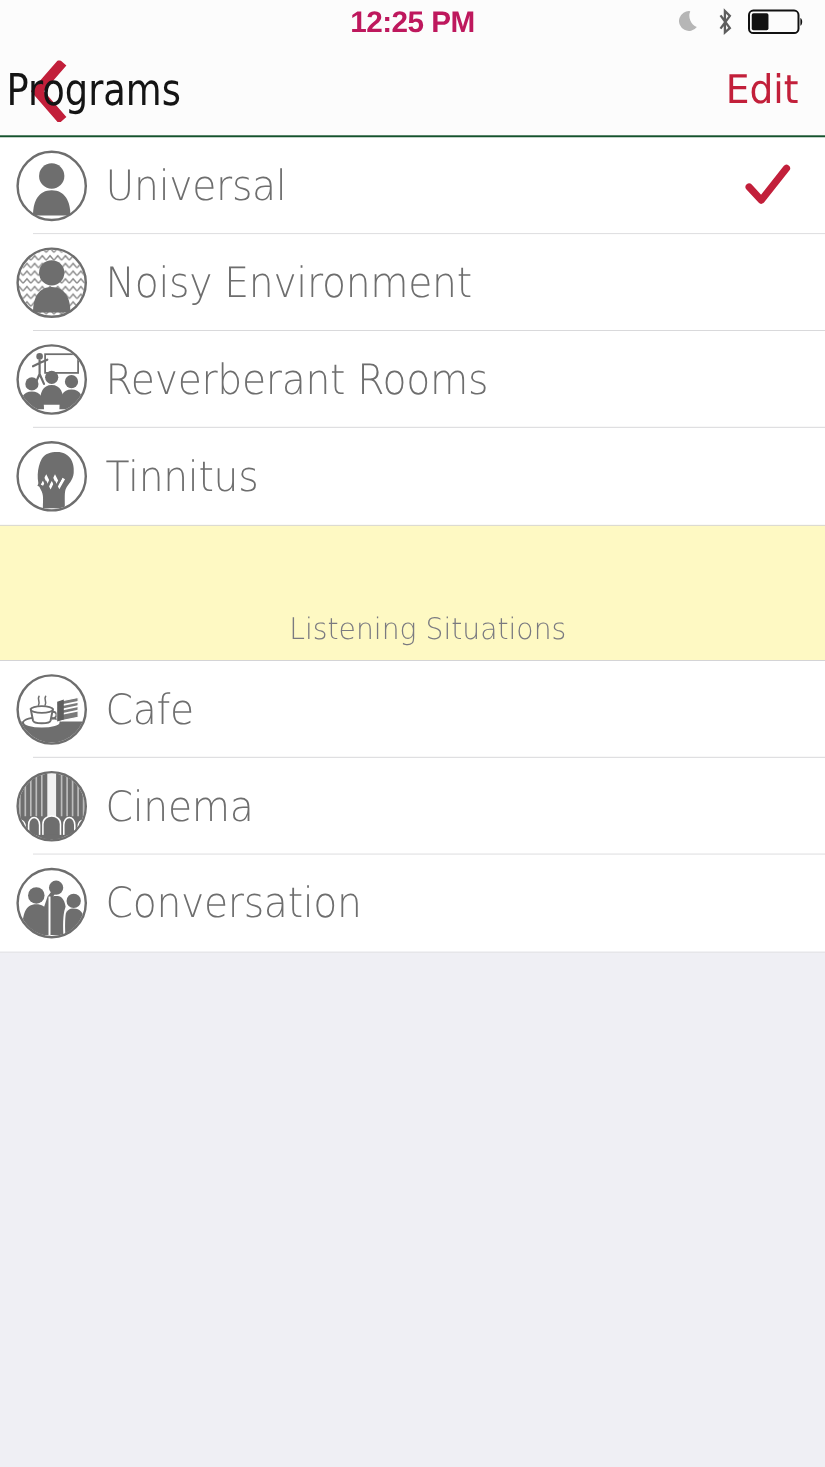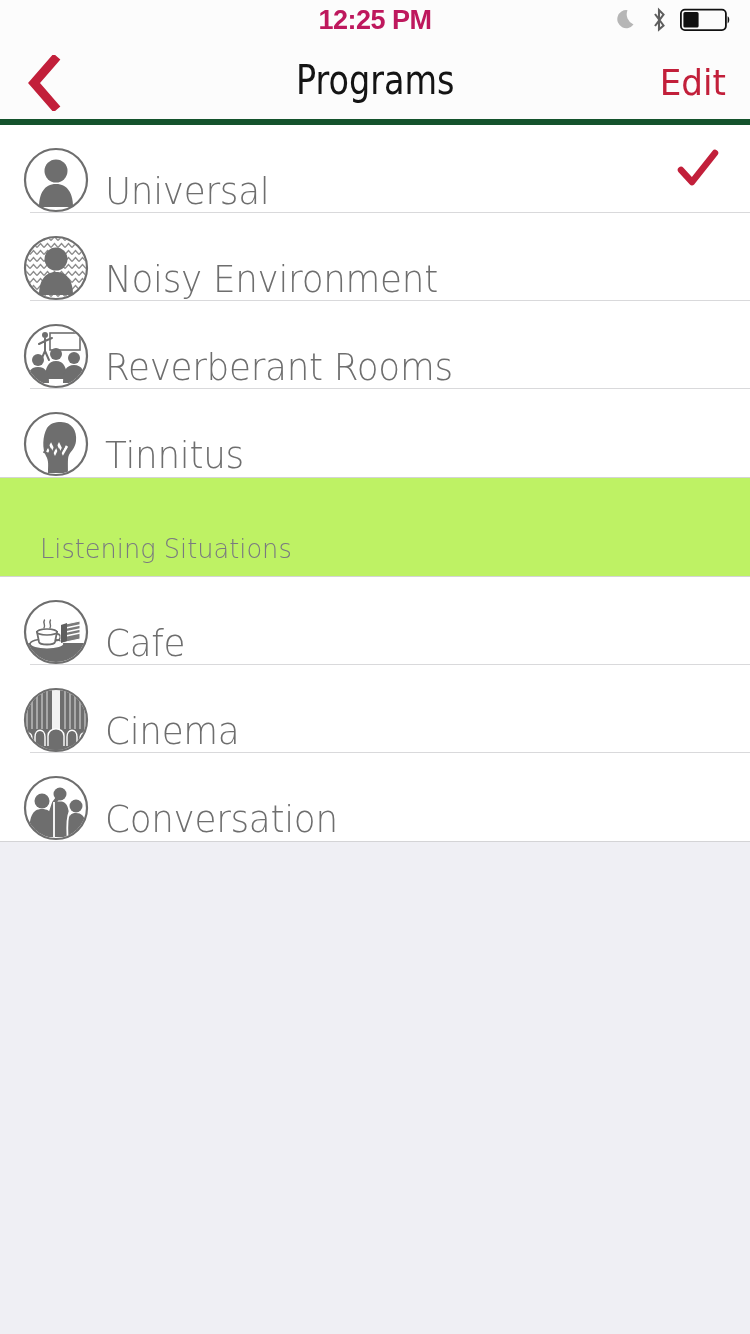--- a/index.html
+++ b/index.html
@@ -47,24 +47,23 @@
   }
   .moon-icon { display: block; }
   .bt-icon { display: block; }
   .battery-icon { display: block; }
 
   
   #nav-bar {
     position: relative;
     height: 85px;
     background: #FCFCFC;
-    border-bottom: 6px solid #14532d;
-    display: flex;
-    align-items: center;
-    justify-content: center;
+    border-bottom: 2px solid #14532d;
+    display: flex;
+    align-items: center;
   }
   #nav-title {
     font-size: 40px;
     font-weight: 400;
     color: #141414;
     letter-spacing: 0px;
     font-family: "DejaVu Sans", sans-serif;
     font-stretch: condensed;
     transform: scaleX(0.93);
   }
@@ -93,43 +92,44 @@
     font-family: "DejaVu Sans", sans-serif;
     cursor: pointer;
     background: transparent;
     border: none;
     transform: scaleX(0.95);
   }
 
   
   .list-section { background: #FFFFFF; }
   .section-gap {
-    background: #bef264;
+    background: #fef9c3;
     border-top: 1px solid #D4D4D6;
     border-bottom: 1px solid #D4D4D6;
-    height: 100px;
+    height: 124px;
     display: flex;
     align-items: flex-end;
     padding: 0 0 12px 40px;
+    justify-content: center;
   }
   .section-header-text {
     font-size: 27px;
     color: #7A7A80;
     font-family: "DejaVu Sans", sans-serif;
     font-weight: 300;
     transform: scaleX(0.95);
     transform-origin: left;
   }
 
   .row {
     position: relative;
     height: 88px;
     display: flex;
-    align-items: flex-end;
-    padding-left: 23px;
+    align-items: center;
+    padding-left: 14px;
     background: #FFFFFF;
     cursor: pointer;
   }
   .row::after {
     content: "";
     position: absolute;
     left: 30px;
     right: 0;
     bottom: 0;
     height: 1px;

